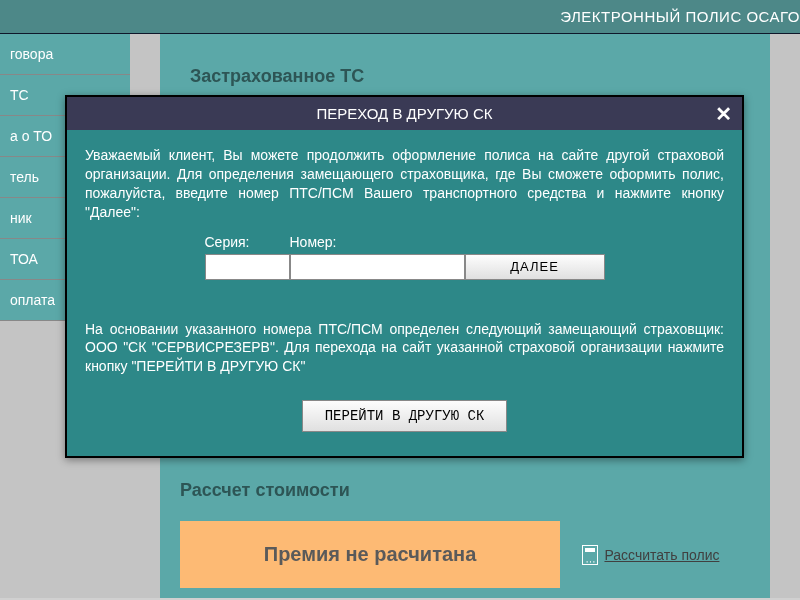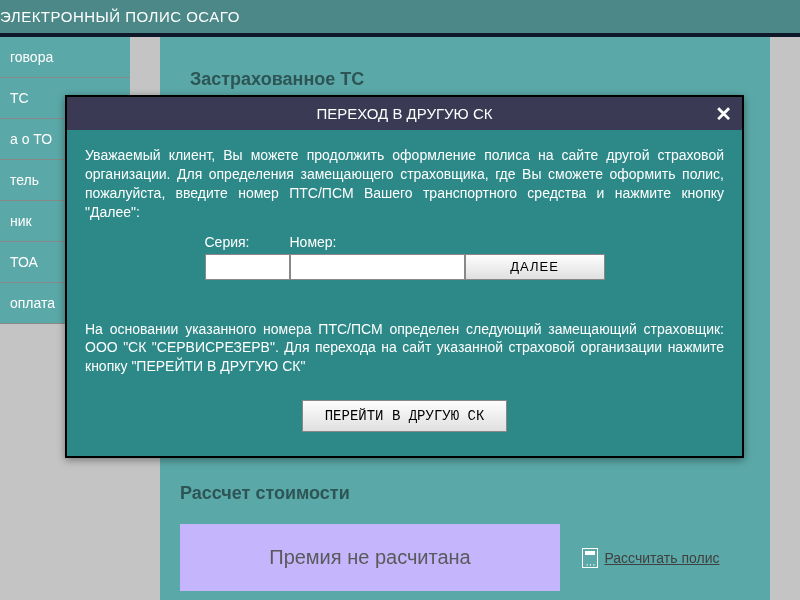--- a/index.html
+++ b/index.html
@@ -7,25 +7,25 @@
       font-family: Arial, sans-serif;
       background: #d0d0d0;
       width: 800px;
       height: 600px;
       overflow: hidden;
       position: relative;
     }
     .header-bar {
       background: #4d8888;
       color: #fff;
-      text-align: left;
+      text-align: right;
       padding: 8px 0;
       font-size: 15px;
       letter-spacing: 0.5px;
-      border-bottom: 4px solid #0f172a;
+      border-bottom: 1px solid #0f172a;
     }
     .main-layout {
       display: flex;
       height: calc(100% - 36px);
     }
     .sidebar {
       width: 130px;
       background: #c4c4c4;
       flex-shrink: 0;
     }
@@ -49,24 +49,24 @@
       height: 100%;
       padding: 20px 30px;
     }
     .section-title {
       color: #2d5555;
       font-weight: bold;
       font-size: 18px;
       margin: 12px 0 20px 0;
     }
     .cost-box {
-      background: #c4b5fd;
+      background: #fdba74;
       color: #5a5a5a;
       font-size: 20px;
-      font-weight: normal;
+      font-weight: bold;
       text-align: center;
       padding: 22px 0;
       width: 380px;
       display: inline-block;
       vertical-align: middle;
     }
     .calc-link {
       display: inline-flex;
       align-items: center;
       color: #404040;

